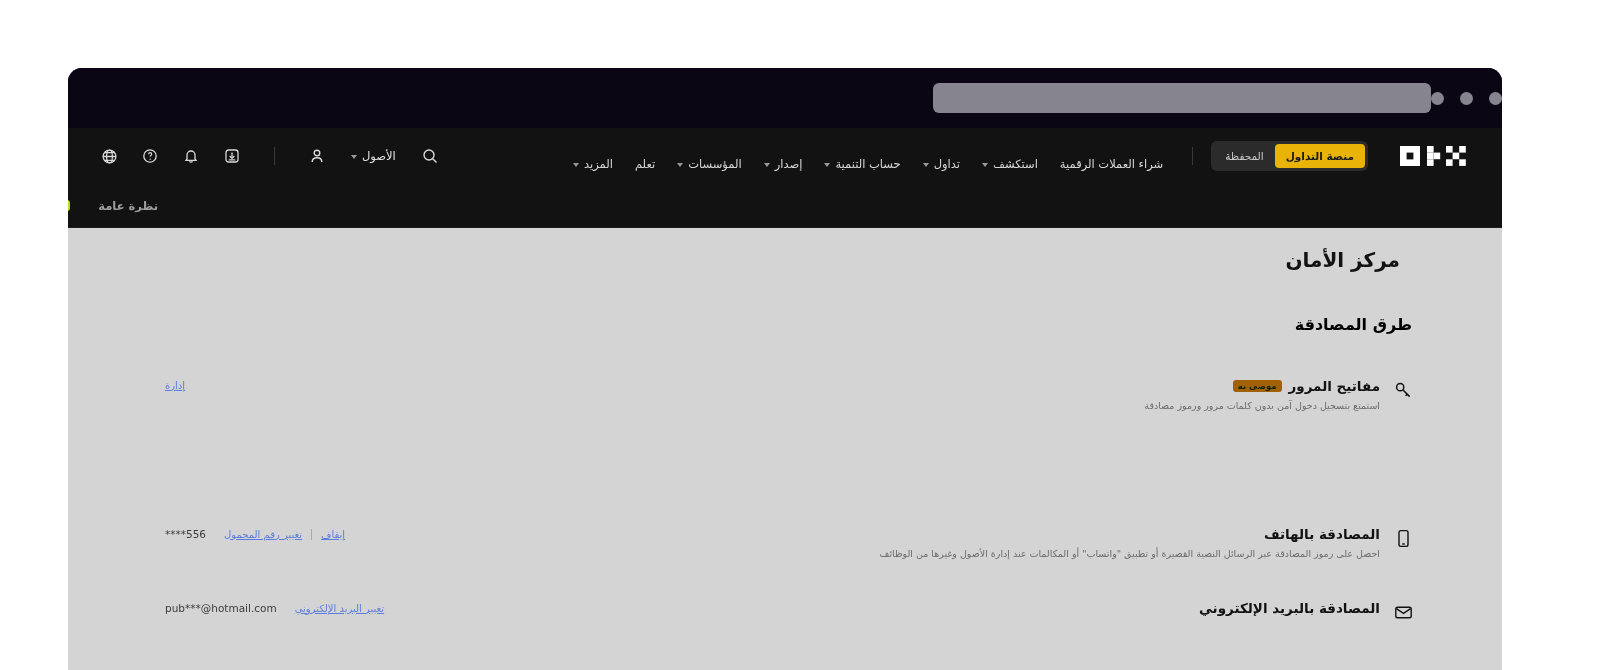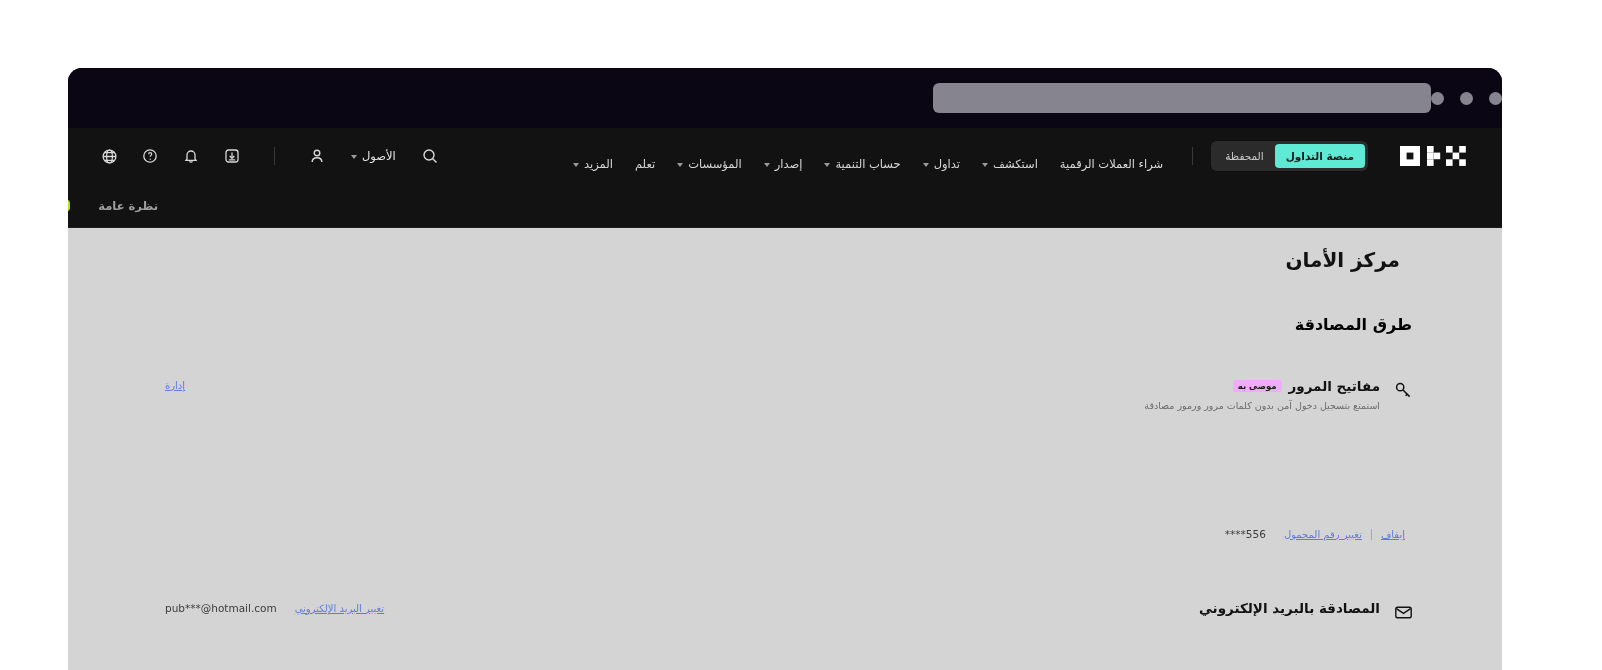--- a/index.html
+++ b/index.html
@@ -57,21 +57,21 @@
   .seg-toggle{
     display:flex;align-items:center;
     background:#2b2b2b;border-radius:6px;
     padding:3px;margin-right:28px;height:30px;
   }
   .seg{
     font-size:10.5px;padding:0 11px;height:24px;
     display:flex;align-items:center;border-radius:4px;
     color:#c9c9c9;white-space:nowrap;
   }
-  .seg.active{background:#5eead4;color:#1a1a1a;font-weight:bold;}
+  .seg.active{background:#eab308;color:#1a1a1a;font-weight:bold;}
 
   .nav-divider{
     width:1px;height:18px;background:#3a3a3a;margin:0 18px;
   }
 
   #nav-links{display:flex;align-items:center;gap:0;}
   .nav-link{
     display:flex;align-items:center;gap:5px;
     color:#d8d8d8;font-size:11.5px;
     padding:0 11px;white-space:nowrap;margin-top:16px;
@@ -141,21 +141,21 @@
     display:flex;align-items:center;justify-content:center;
     color:#121212;margin-top:1px;
   }
   .row-icon svg{display:block;}
   .row-text{display:flex;flex-direction:column;gap:6px;}
   .row-title{
     display:flex;align-items:center;gap:7px;
     font-size:13.5px;font-weight:bold;color:#121212;
   }
   .badge-rec{
-    background:#f0abfc;color:#14210a;
+    background:#a16207;color:#14210a;
     font-size:8.5px;font-weight:bold;
     padding:2px 5px;border-radius:3px;line-height:1;
   }
   .row-desc{font-size:9.5px;color:#6b6b6b;line-height:1.3;}
 
   .row-actions{
     display:flex;align-items:center;gap:0;flex:none;
     padding-top:2px;
   }
   .action-link{
@@ -329,20 +329,34 @@
           </div>
           <div class="row-desc">استمتع بتسجيل دخول آمن بدون كلمات مرور ورموز مصادقة</div>
         </div>
       </div>
       <div class="row-actions">
         <a class="action-link">إدارة</a>
       </div>
     </div>
 
     <div class="method-row" style="top:298px;">
+      <div class="row-main">
+        <div class="row-icon">
+          <svg width="19" height="19" viewBox="0 0 19 19" fill="none" stroke="#121212" stroke-width="1.4">
+            <rect x="5" y="1.6" width="9" height="15.8" rx="1.8"></rect>
+            <line x1="8.2" y1="15" x2="10.8" y2="15"></line>
+          </svg>
+        </div>
+        <div class="row-text">
+          <div class="row-title">
+            <span>المصادقة بالهاتف</span>
+          </div>
+          <div class="row-desc">احصل على رموز المصادقة عبر الرسائل النصية القصيرة أو تطبيق "واتساب" أو المكالمات عند إدارة الأصول وغيرها من الوظائف</div>
+        </div>
+      </div>
       <div class="row-actions">
         <a class="action-link">إيقاف</a>
         <span class="action-sep"></span>
         <a class="action-link">تغيير رقم المحمول</a>
         <span class="masked-val">****556</span>
       </div>
     </div>
 
     <div class="method-row" style="top:372px;">
       <div class="row-main">

